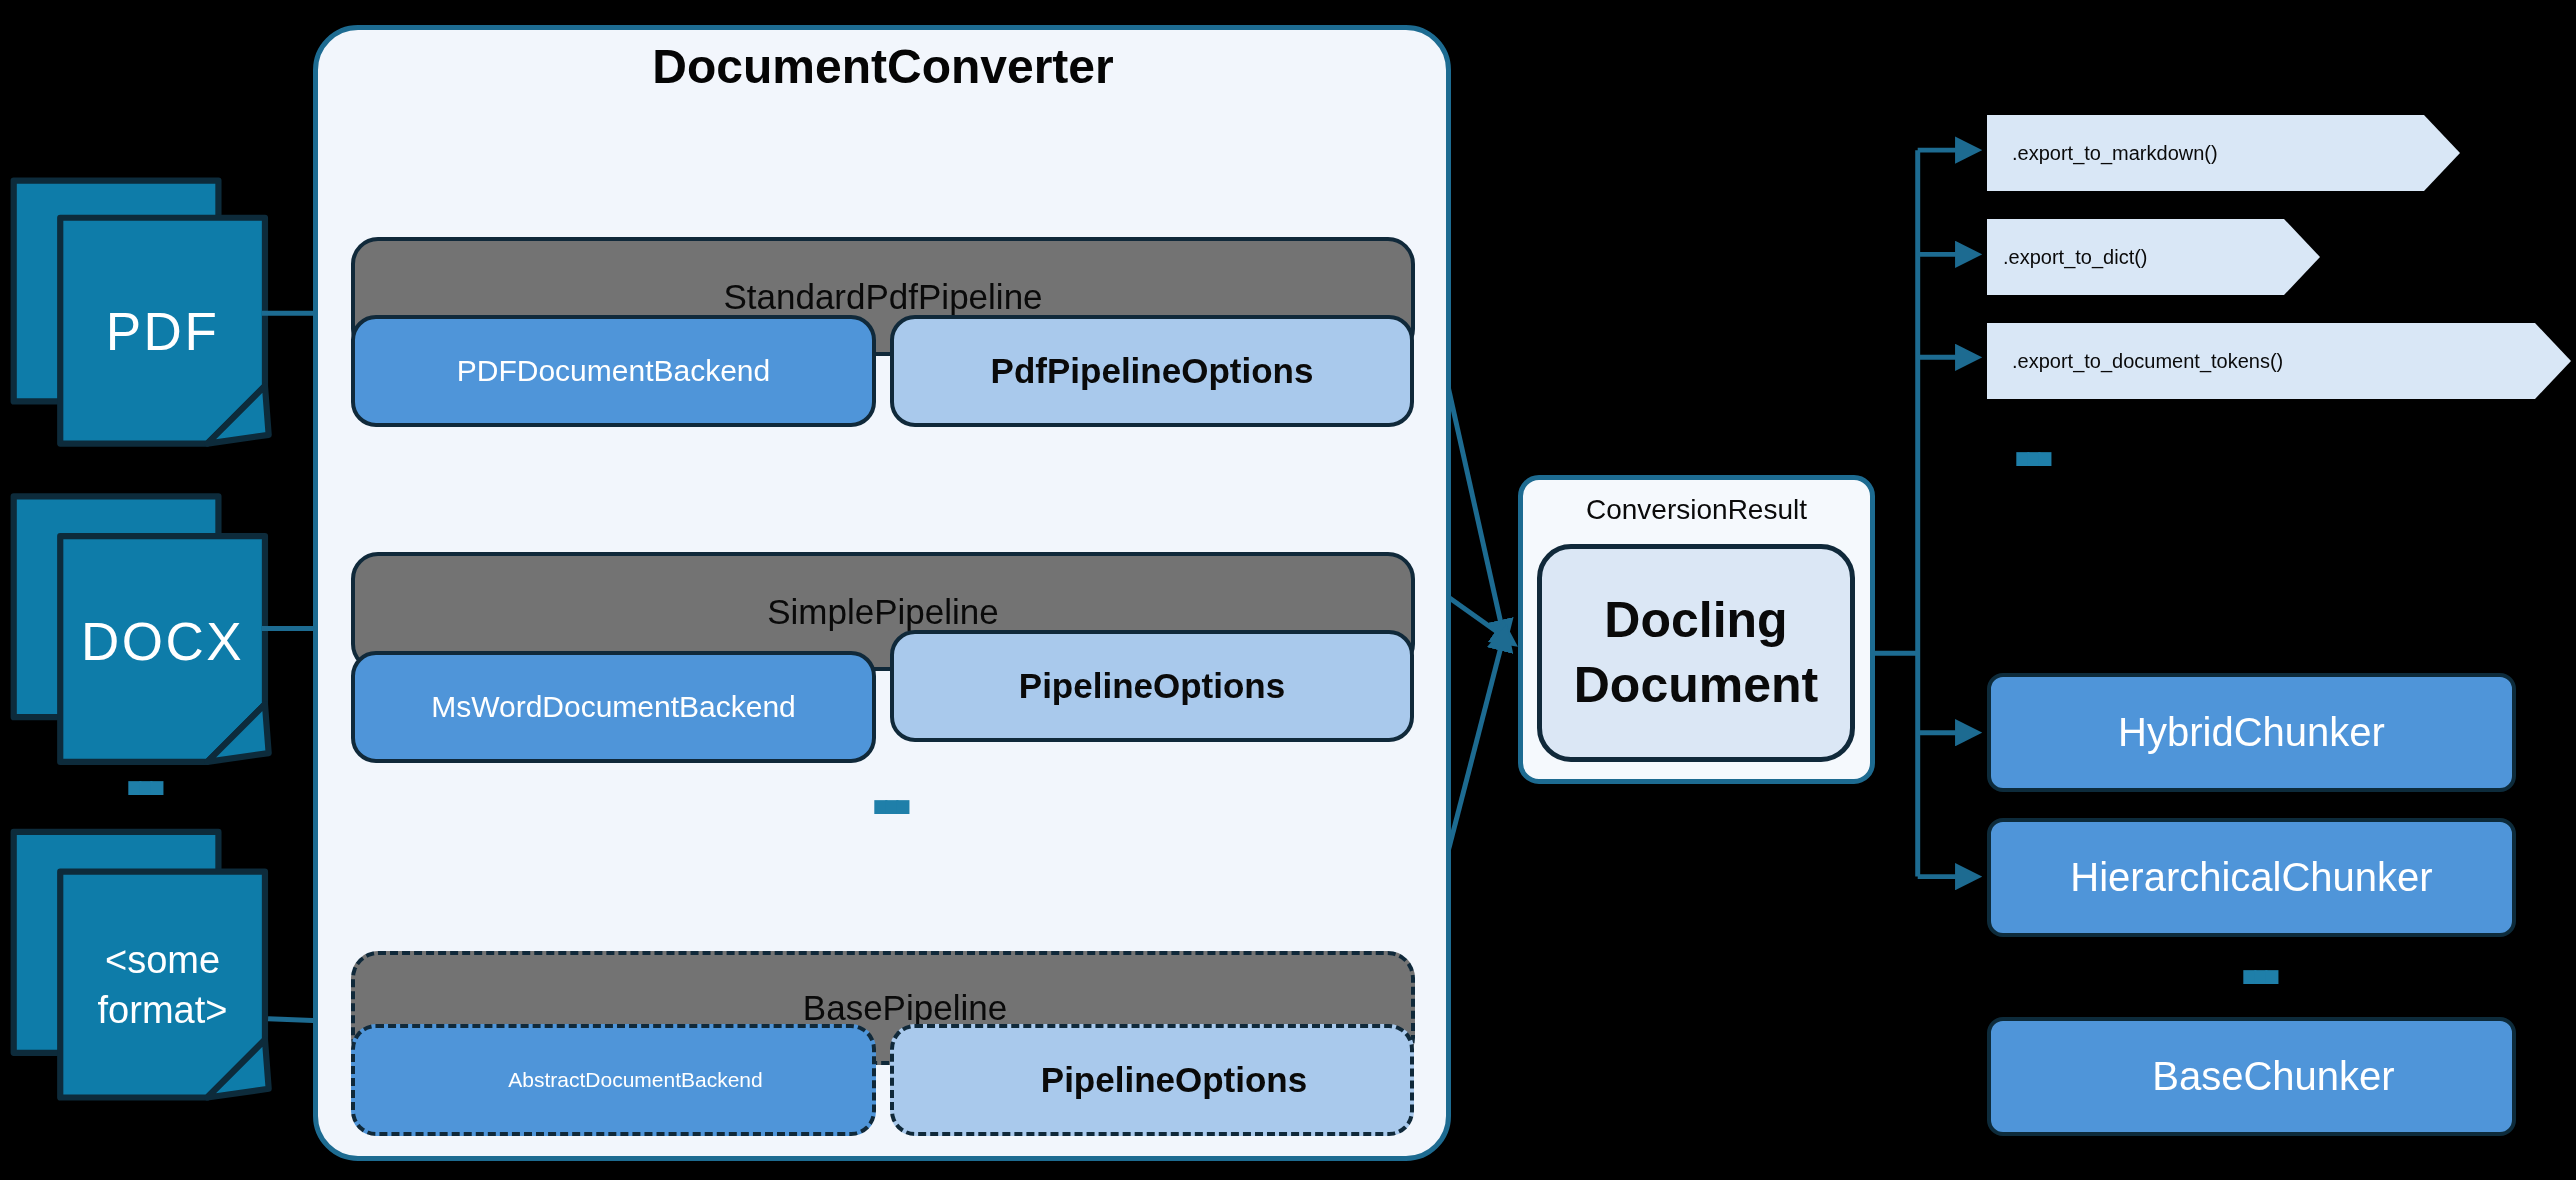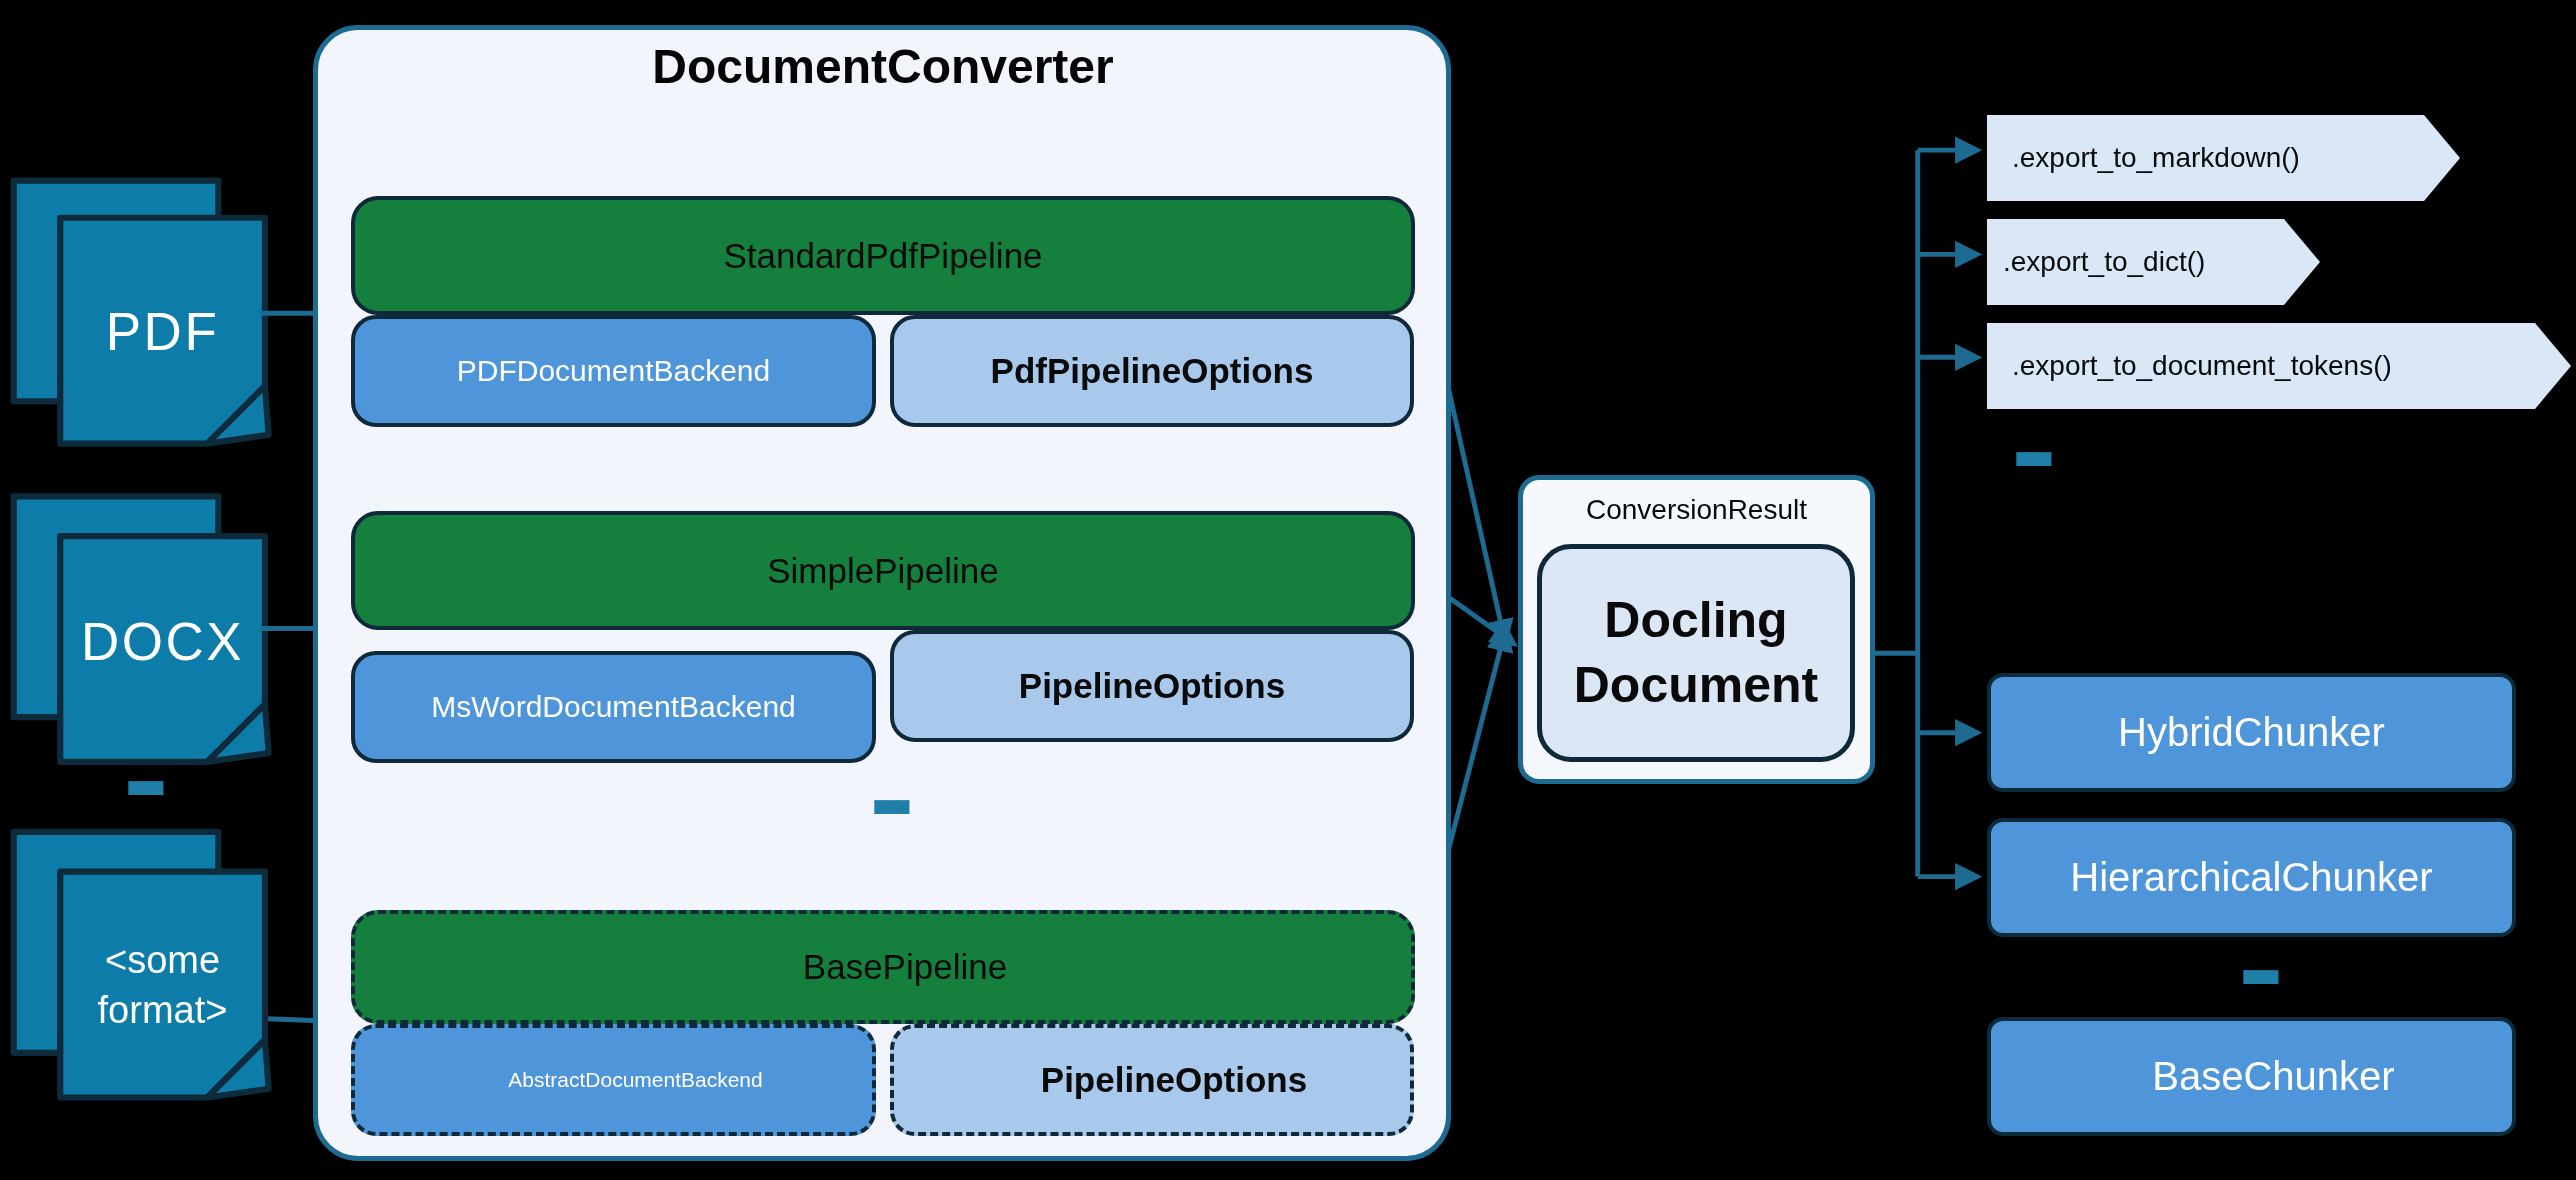--- a/index.html
+++ b/index.html
@@ -7,40 +7,40 @@
           font-family:"Liberation Sans", sans-serif;}
   .abs{position:absolute;box-sizing:border-box;}
 
   
   .converter{left:313px;top:25.4px;width:1138px;height:1136px;background:#f2f6fc;
              border:5px solid #1d6b91;border-radius:45px;}
   .converter-title{left:351px;top:36px;width:1064px;height:60px;display:flex;align-items:center;
                    justify-content:center;font-size:48px;font-weight:bold;color:#050505;}
 
   
-  .phead{background:#15803d;border:4.3px solid #10293a;border-radius:27px;
-         display:flex;align-items:center;justify-content:center;font-size:35px;color:#0a0a0a;}
+  .phead{background:#737373;border:4.3px solid #10293a;border-radius:27px;
+         display:flex;align-items:center;justify-content:center;font-size:35px;color:#0a0a0a;margin-top:41px;}
   .pback{background:#4f95d9;border:4.3px solid #10293a;border-radius:25px;
          display:flex;align-items:center;justify-content:center;font-size:30px;color:#ffffff;}
   .popt{background:#a9c9ec;border:4.3px solid #10293a;border-radius:25px;
         display:flex;align-items:center;justify-content:center;font-size:35px;color:#0a0a0a;font-weight:bold;}
   .dashed{border-style:dashed;padding-left:44px;}
 
   
   .cresult{left:1518px;top:475px;width:357px;height:309px;background:#f5f9fd;
            border:5.6px solid #1d6b91;border-radius:21px;}
   .cresult-label{left:1518px;top:485px;width:357px;height:50px;display:flex;align-items:center;
                  justify-content:center;font-size:28px;color:#0a0a0a;}
   .docling{left:1537px;top:544px;width:318px;height:218px;background:#dbe7f5;
            border:5.6px solid #10293a;border-radius:34px;display:flex;flex-direction:column;
            align-items:center;justify-content:center;font-size:50px;font-weight:bold;color:#0a0a0a;
            line-height:65px;text-align:center;}
 
   
-  .chip{left:1987px;height:86px;background:#d9e7f6;color:#0a0a0a;font-size:28px;
+  .chip{left:1987px;height:76px;background:#d9e7f6;color:#0a0a0a;font-size:20px;
         display:flex;align-items:center;padding-left:25px;
         clip-path:polygon(0 0, calc(100% - 36px) 0, 100% 50%, calc(100% - 36px) 100%, 0 100%);}
 
   
   .chunker{left:1987px;width:529px;height:119px;background:#4f95d9;border:4.3px solid #0d2b3b;
            border-radius:16px;display:flex;align-items:center;justify-content:center;
            font-size:40px;color:#ffffff;}
 
   
   .stack-label{left:60px;width:205px;height:226px;display:flex;flex-direction:column;

